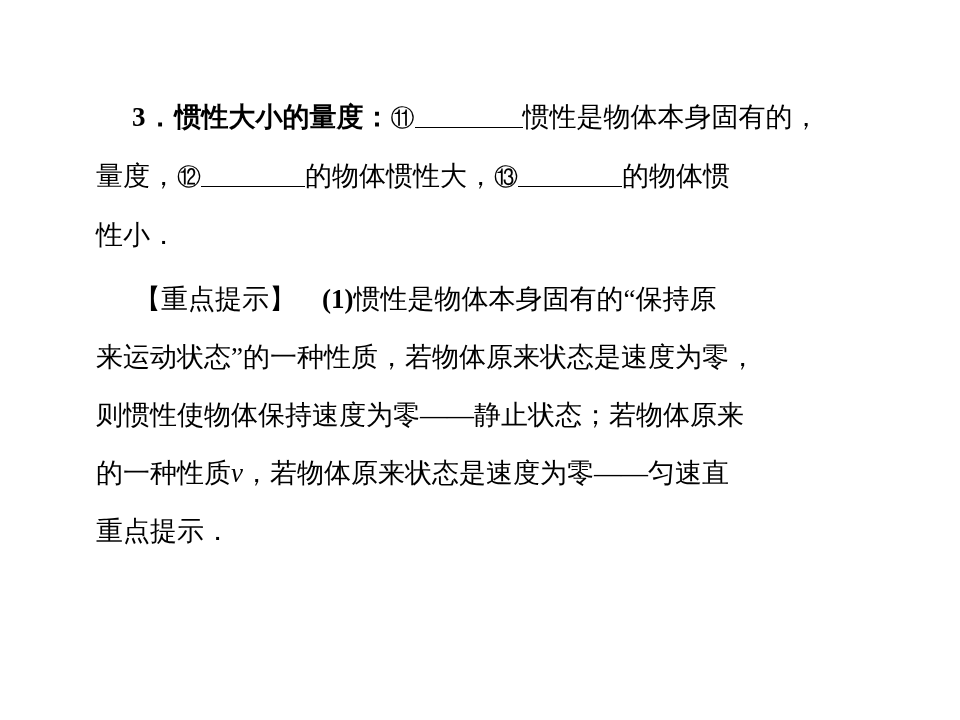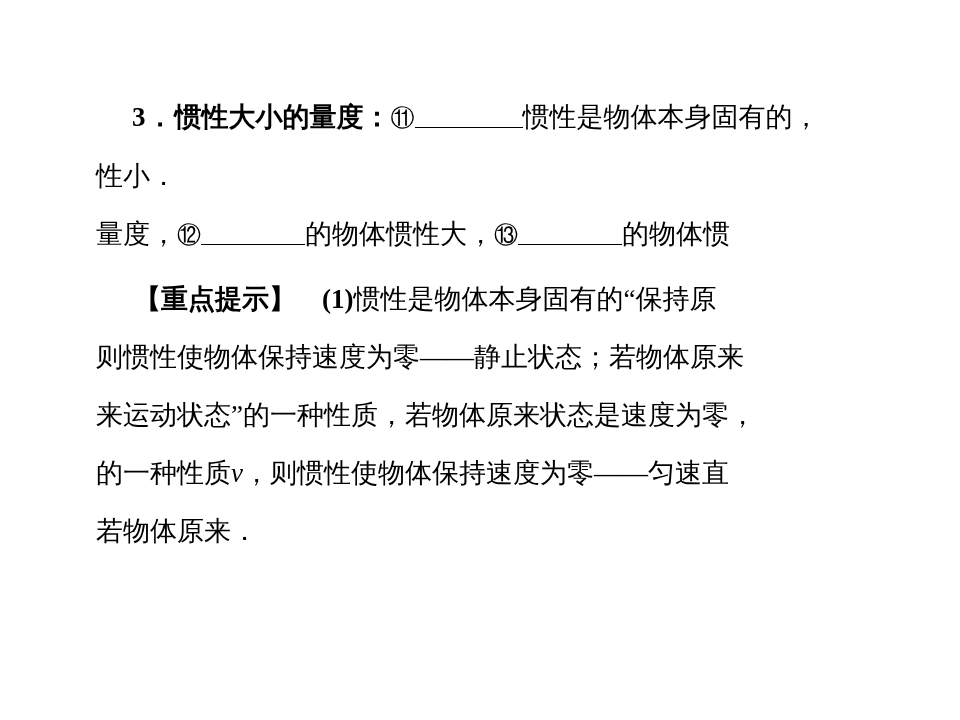--- a/index.html
+++ b/index.html
@@ -50,21 +50,21 @@
     width: 104px;
   }
   .para {
     margin-top: 6px;
   }
   .indent {
     display: inline-block;
     width: 38px;
   }
   .emphasis-bracket {
-    font-weight: bold;
+    font-weight: normal;
   }
   .hint-gap {
     display: inline-block;
     width: 26px;
   }
   .bold-paren {
     font-weight: bold;
   }
   .ital {
     font-family: "Liberation Serif", "DejaVu Serif", serif;
@@ -79,47 +79,47 @@
 
 <div class="page">
 
   <div class="block">
 
     <div class="line section-title-line">
       <span class="num-label">3．</span><span class="bold">惯性大小的量度：</span><span class="circled">⑪</span><span class="blank"></span><span>惯性是物体本身固有的，</span>
     </div>
 
     <div class="line">
-      <span>性小．</span>
+      <span>量度，</span><span class="circled">⑫</span><span class="blank short"></span><span>的物体惯性大，</span><span class="circled">⑬</span><span class="blank short"></span><span>的物体惯</span>
     </div>
 
     <div class="line">
-      <span>量度，</span><span class="circled">⑫</span><span class="blank short"></span><span>的物体惯性大，</span><span class="circled">⑬</span><span class="blank short"></span><span>的物体惯</span>
+      <span>性小．</span>
     </div>
 
   </div>
 
   <div class="block para">
 
     <div class="line">
       <span class="indent"></span><span class="emphasis-bracket">【重点提示】</span><span class="hint-gap"></span><span class="bold-paren">(1)</span><span>惯性是物体本身固有的“保持原</span>
     </div>
 
     <div class="line">
+      <span>来运动状态”的一种性质，若物体原来状态是速度为零，</span>
+    </div>
+
+    <div class="line">
       <span>则惯性使物体保持速度为零——静止状态；若物体原来</span>
     </div>
 
     <div class="line">
-      <span>来运动状态”的一种性质，若物体原来状态是速度为零，</span>
-    </div>
-
-    <div class="line">
-      <span>的一种性质</span><span class="ital">v</span><span>，则惯性使物体保持速度为零——匀速直</span>
+      <span>的一种性质</span><span class="ital">v</span><span>，若物体原来状态是速度为零——匀速直</span>
     </div>
 
 
     <div class="line">
-      <span>若物体原来．</span>
+      <span>重点提示．</span>
     </div>
 
   </div>
 
 </div>
 
 </body></html>

